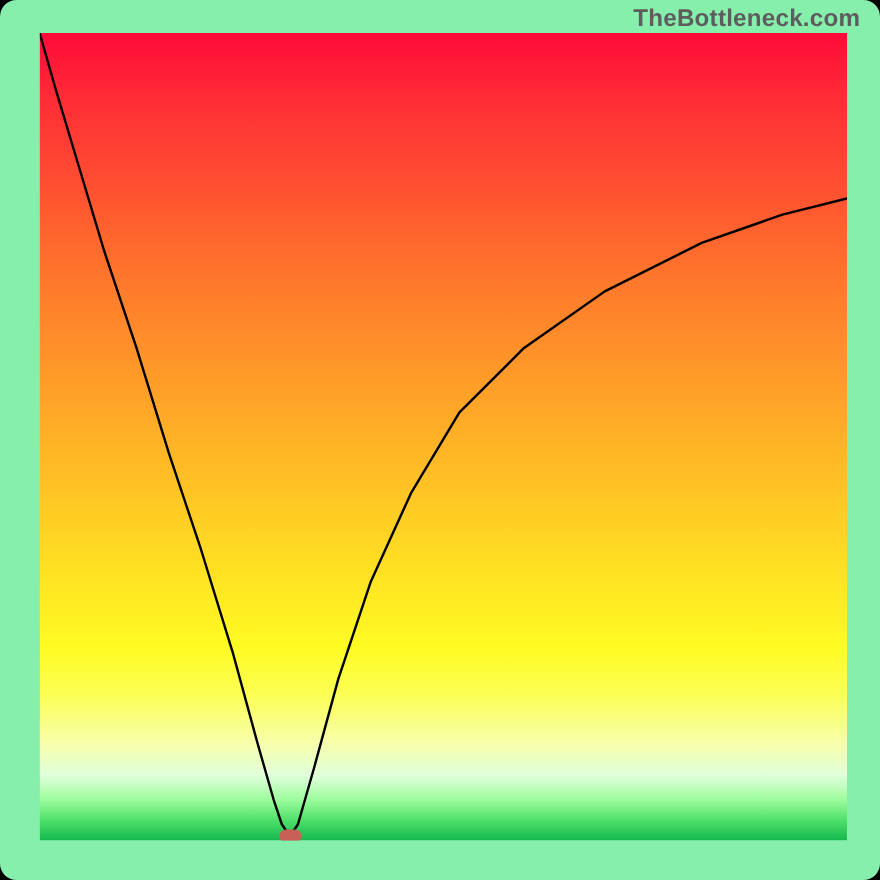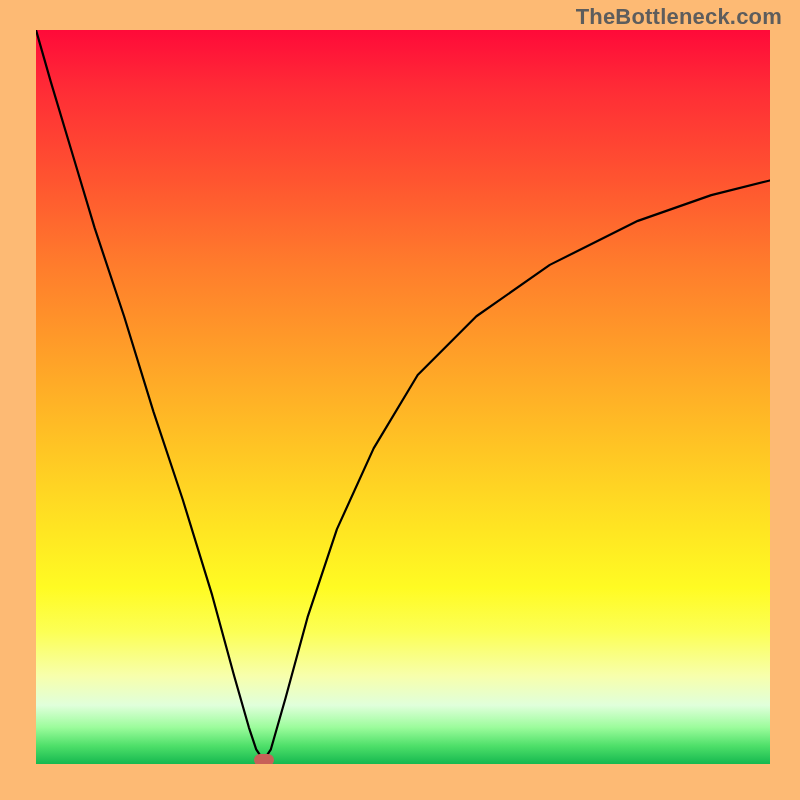--- a/index.html
+++ b/index.html
@@ -8,21 +8,22 @@
     width: 800px;
     height: 800px;
     background: #000;
     font-family: Arial, Helvetica, sans-serif;
     overflow: hidden;
   }
   .frame {
     position: relative;
     width: 800px;
     height: 800px;
-    background: #fdba74;
+    background: #86efac;
+    border-radius: 15px;
   }
   .watermark {
     position: absolute;
     top: 4px;
     right: 18px;
     color: #5d5d5d;
     font-size: 22px;
     font-weight: 600;
     letter-spacing: 0.2px;
     z-index: 20;

